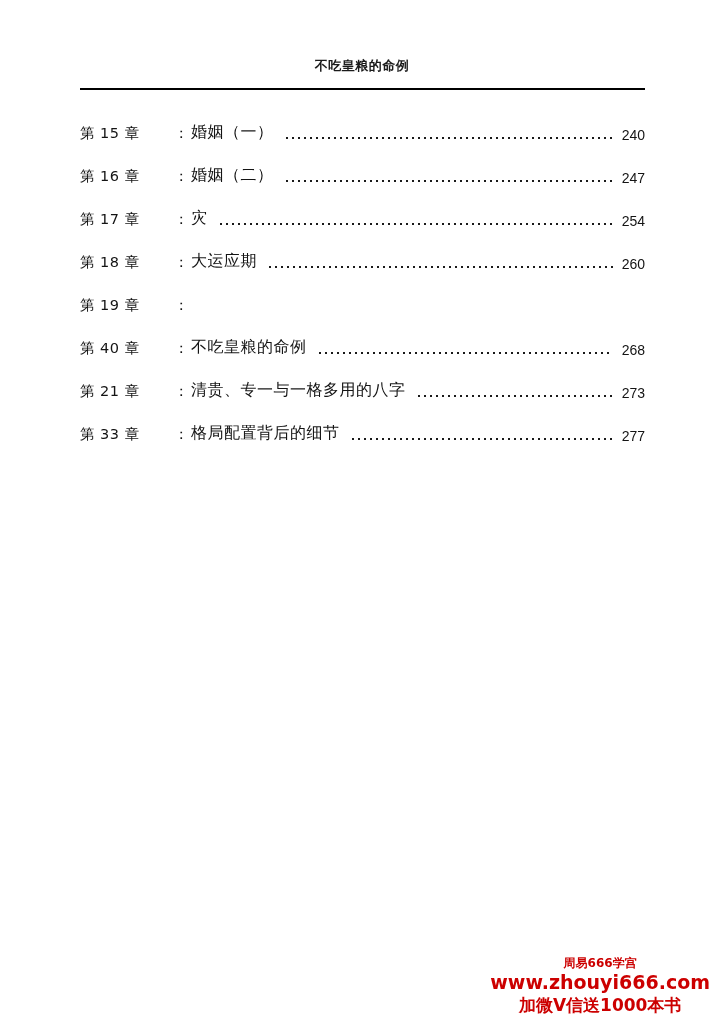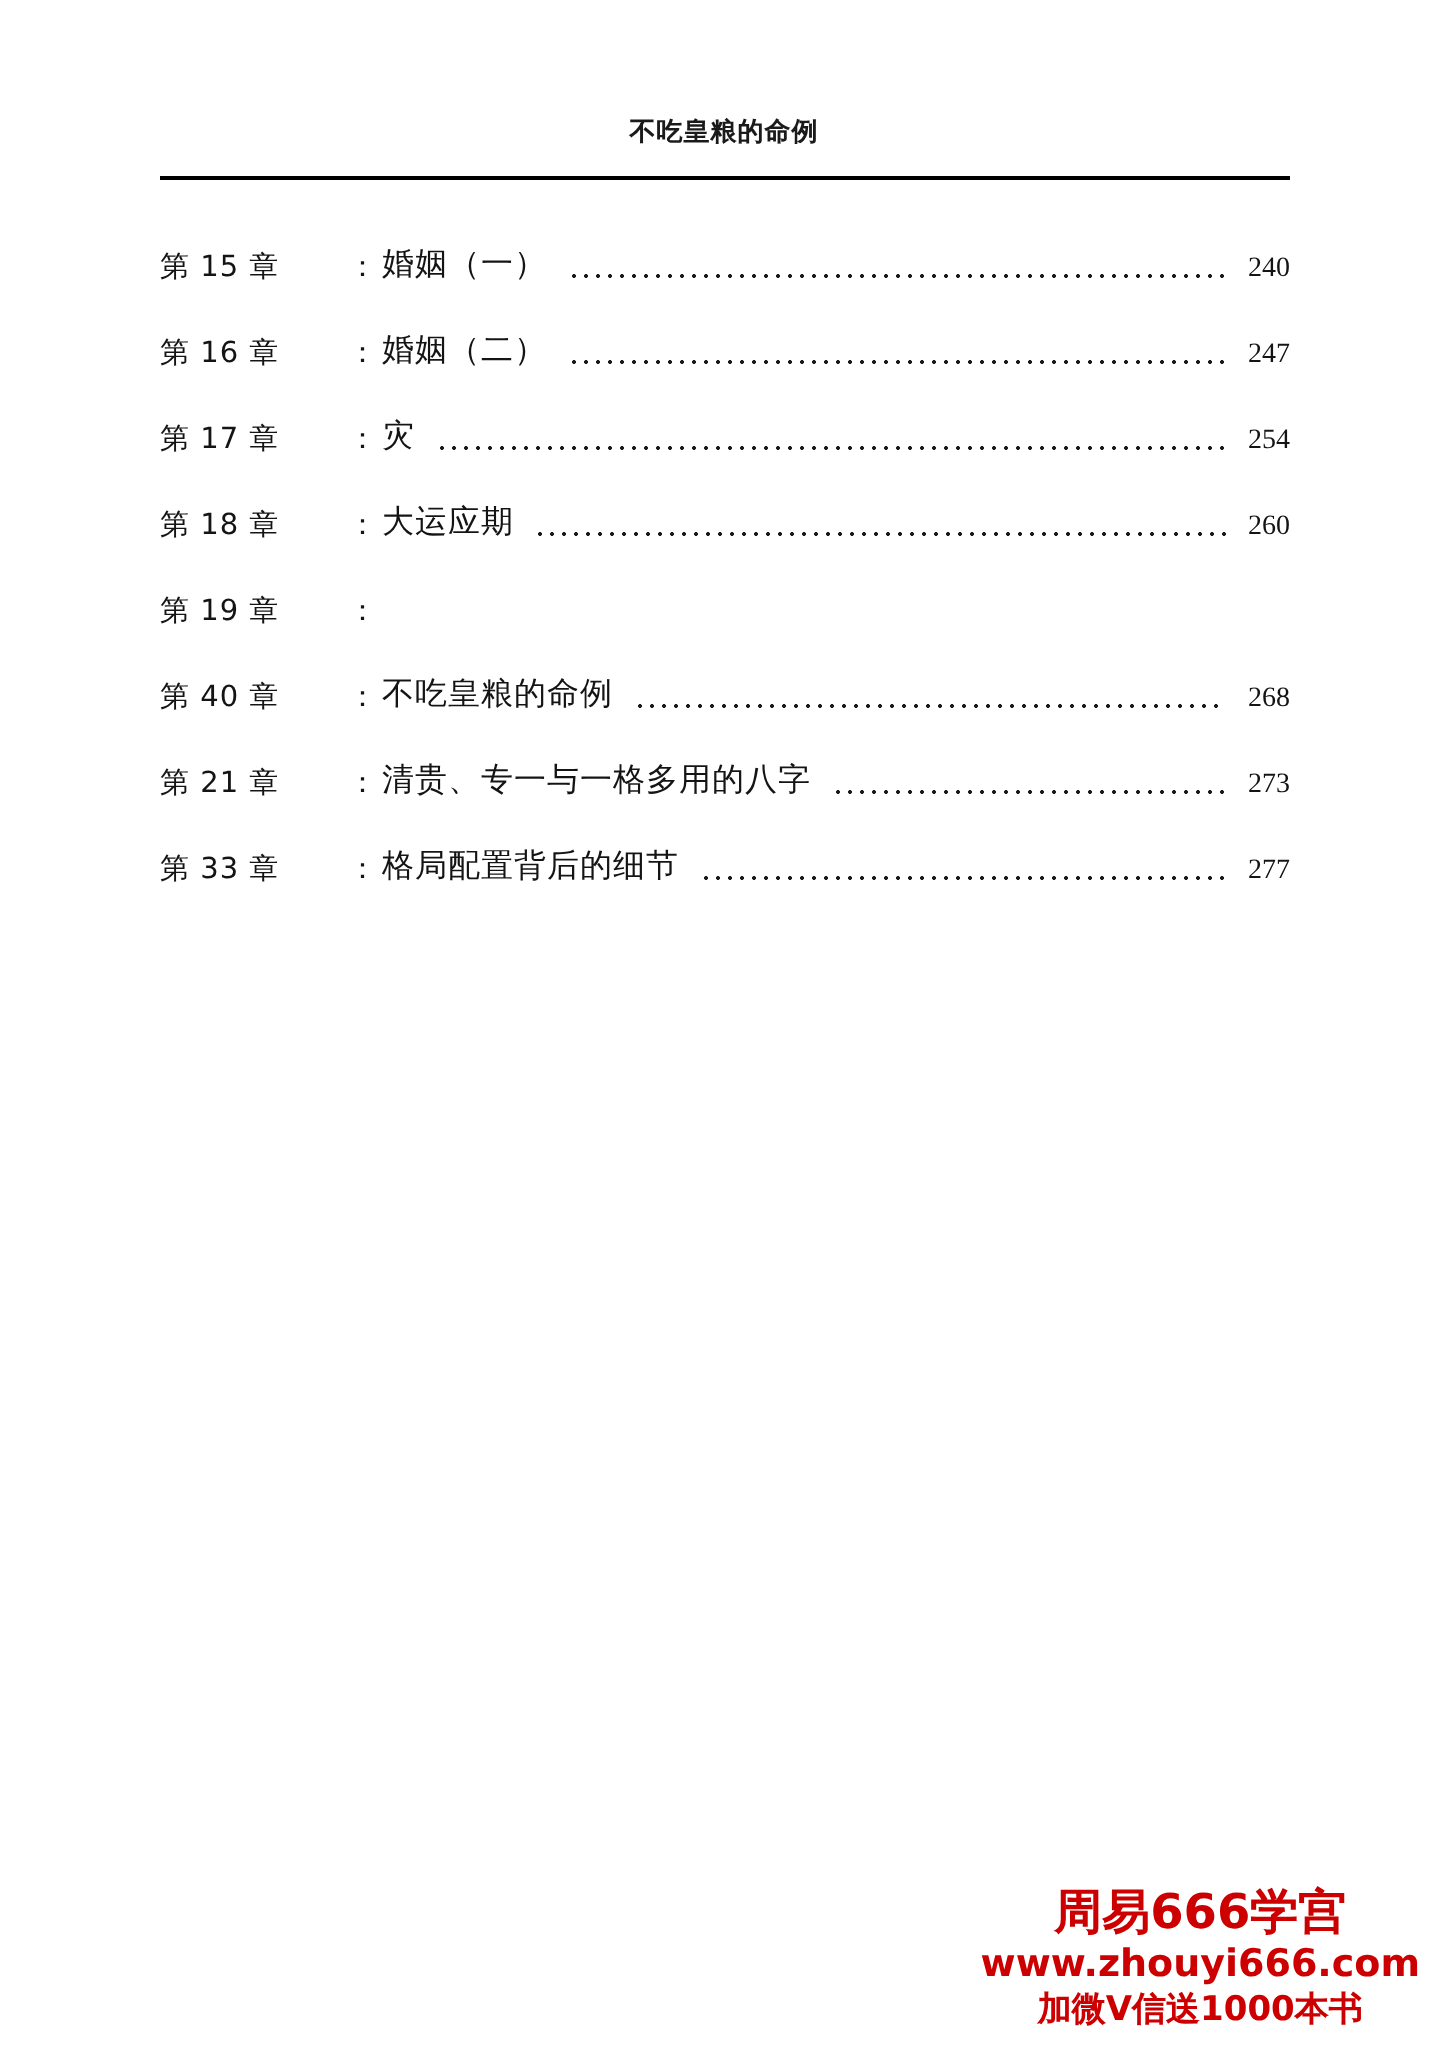--- a/index.html
+++ b/index.html
@@ -97,21 +97,21 @@
     left: 0;
     right: 0;
     bottom: 4px;
     height: 2px;
     background-image: radial-gradient(circle, #1a1a1a 0.9px, transparent 1.1px);
     background-size: 6px 2px;
     background-repeat: repeat-x;
   }
 
   .toc-page {
-    font-family: Liberation Serif, serif;
+    font-family: Liberation Sans, sans-serif;
     font-size: 14px;
     color: #141414;
     flex: 0 0 auto;
     text-align: right;
     min-width: 26px;
   }
 
   .toc-row.no-page .toc-dots::before {
     background-image: none;
   }
@@ -119,21 +119,21 @@
   .watermark {
     position: absolute;
     right: 14px;
     bottom: 8px;
     text-align: center;
     color: #cc0000;
     font-family: "DejaVu Sans", sans-serif;
     font-weight: bold;
     line-height: 1.25;
   }
-  .watermark .wm-line1 { font-size: 24px; }
+  .watermark .wm-line1 { font-size: 12px; }
   .watermark .wm-line2 { font-size: 19px; }
   .watermark .wm-line3 { font-size: 17px; }
   .watermark .wm-line4 { font-size: 17px; }
 </style>
 </head>
 <body>
 
 <div class="page">
 
   <div class="header-title">不吃皇粮的命例</div>

